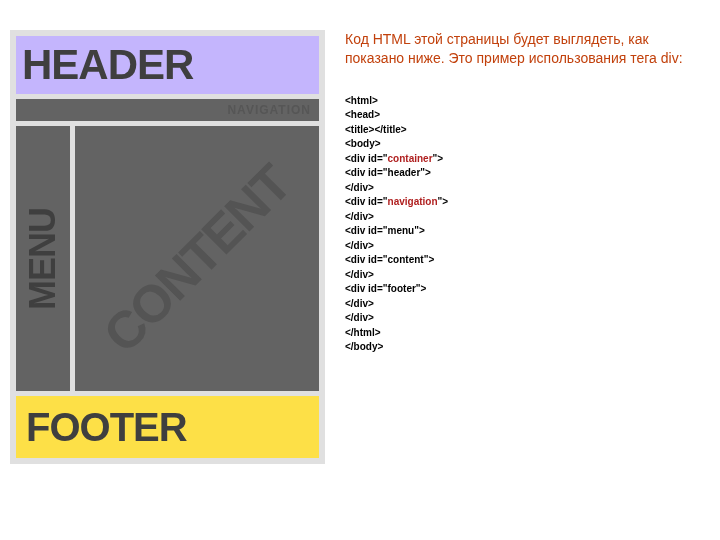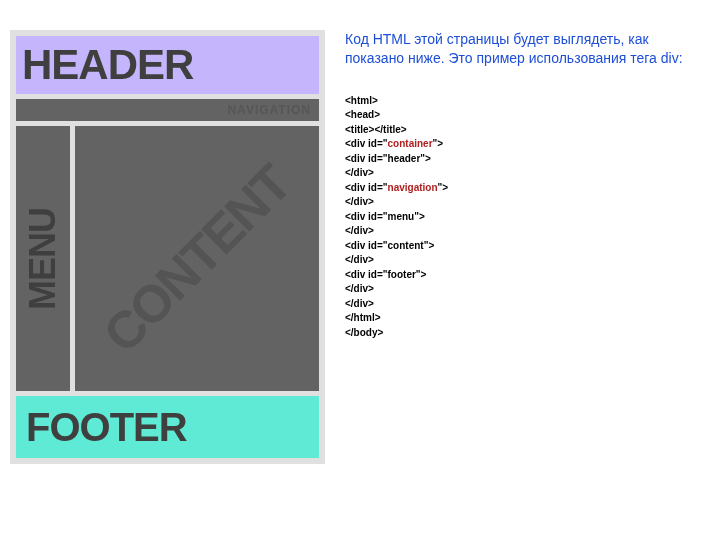--- a/index.html
+++ b/index.html
@@ -82,42 +82,42 @@
   }
   .content-box span {
     color: #545454;
     font-size: 52px;
     font-weight: 900;
     font-family: "Arial Black", Arial, sans-serif;
     transform: rotate(-45deg);
     letter-spacing: -2px;
   }
   .footer-box {
-    background: #5eead4;
+    background: #fde047;
     height: 62px;
     margin-top: 5px;
     display: flex;
     align-items: center;
     padding-left: 10px;
   }
   .footer-box span {
     color: #3f3f3f;
     font-size: 40px;
     font-weight: 900;
     font-family: "Arial Black", Arial, sans-serif;
     letter-spacing: -1px;
   }
   .right {
     flex: 1;
     padding-top: 0;
     padding-left: 8px;
   }
   .intro {
     font-size: 14px;
-    color: #1d4ed8;
+    color: #c2410c;
     line-height: 1.35;
     margin-bottom: 26px;
   }
   .code {
     font-size: 10px;
     font-weight: bold;
     color: #000;
     line-height: 1.45;
   }
   .code .container-id { color: #b02020; margin-top: 30px; }
@@ -147,20 +147,21 @@
     </div>
   </div>
 </div>
 
 <div class="right">
   <p class="intro">Код HTML этой страницы будет выглядеть, как показано ниже. Это пример использования тега div:</p>
   <div class="code">
     <div>&lt;html&gt;</div>
     <div>&lt;head&gt;</div>
     <div> &lt;title&gt;&lt;/title&gt;</div>
+    <div> &lt;body&gt;</div>
     <div><span> &lt;div id="</span><span class="container-id">container</span><span>"&gt;</span></div>
     <div>&lt;div id="header"&gt;</div>
     <div> &lt;/div&gt;</div>
     <div><span> &lt;div id="</span><span class="nav-id">navigation</span><span>"&gt;</span></div>
     <div> &lt;/div&gt;</div>
     <div> &lt;div id="menu"&gt;</div>
     <div> &lt;/div&gt;</div>
     <div> &lt;div id="content"&gt;</div>
     <div> &lt;/div&gt;</div>
     <div> &lt;div id="footer"&gt;</div>

